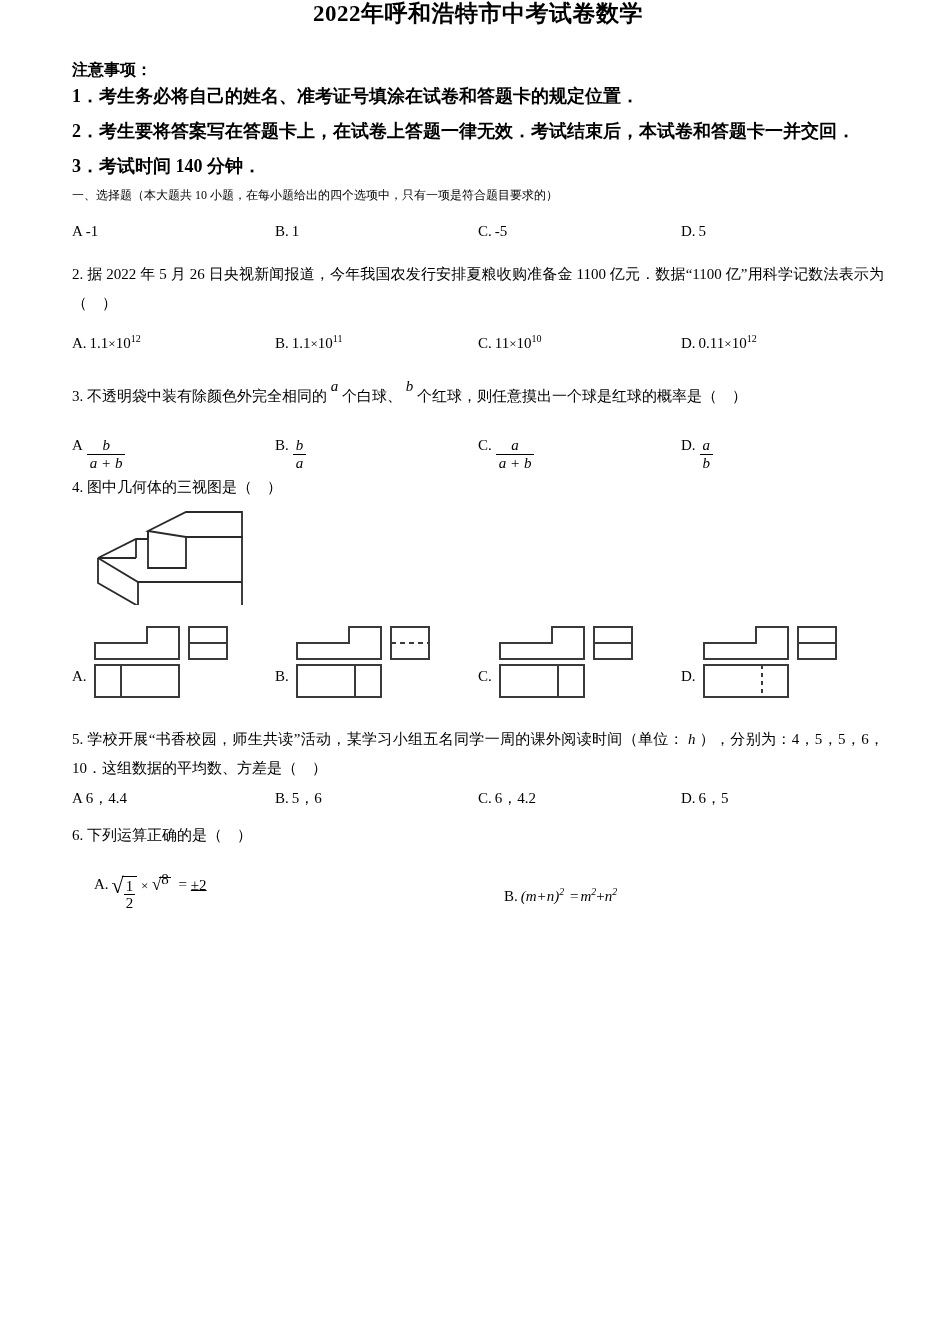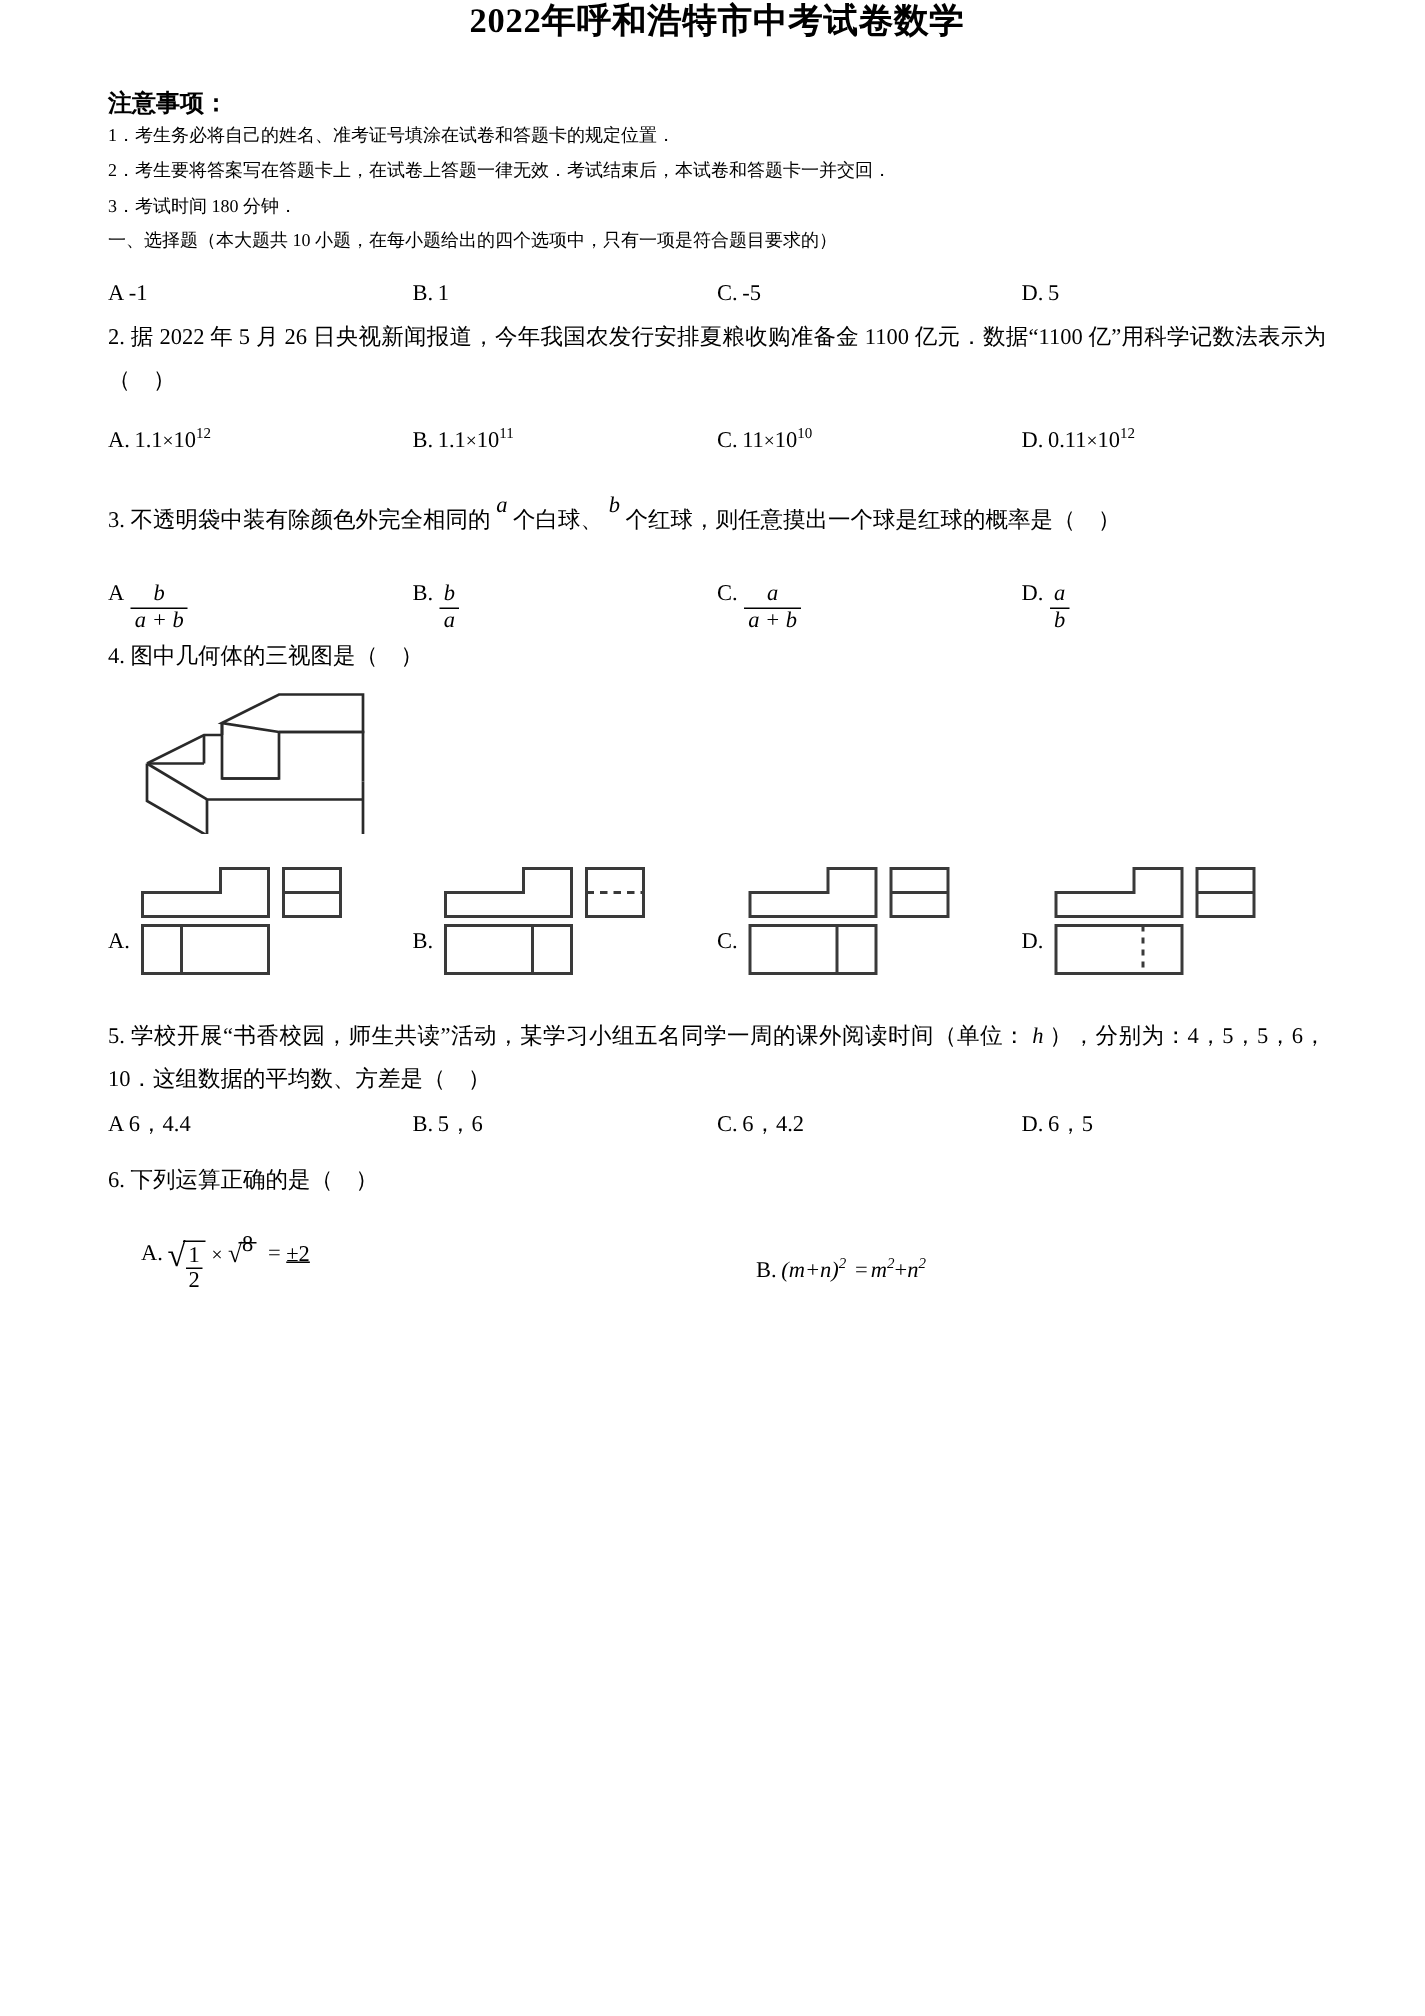--- a/index.html
+++ b/index.html
@@ -36,22 +36,22 @@
   }
 
   
   .notice-head {
     font-weight: bold;
     font-size: 16px;
     margin-top: 32px;
     line-height: 1.2;
   }
   .notice-line {
-    font-weight: normal;
-    font-size: 12px;
+    font-weight: bold;
+    font-size: 18px;
     line-height: 1.95;
     text-align: justify;
   }
 
   
   .section-head {
     font-weight: normal;
     font-size: 12px;
     line-height: 1.9;
     white-space: nowrap;
@@ -149,21 +149,21 @@
 <body>
 
 <div class="page">
   <div class="body-col">
 
     <div class="doc-title">2022年呼和浩特市中考试卷数学</div>
 
     <div class="notice-head">注意事项：</div>
     <div class="notice-line">1．考生务必将自己的姓名、准考证号填涂在试卷和答题卡的规定位置．</div>
     <div class="notice-line">2．考生要将答案写在答题卡上，在试卷上答题一律无效．考试结束后，本试卷和答题卡一并交回．</div>
-    <div class="notice-line">3．考试时间 180 分钟．</div>
+    <div class="notice-line">3．考试时间 140 分钟．</div>
 
     <div class="section-head">一、选择题（本大题共 10 小题，在每小题给出的四个选项中，只有一项是符合题目要求的）</div>
 
     <div class="q">
       <div class="spacer-sm"></div>
       <div class="opts">
         <div class="opt opt-w4">
           <span class="opt-label">A</span>
           <span class="raise">-1</span>
         </div>
@@ -175,21 +175,21 @@
           <span class="opt-label">C.</span>
           <span class="raise">-5</span>
         </div>
         <div class="opt opt-w4">
           <span class="opt-label">D.</span>
           <span>5</span>
         </div>
       </div>
     </div>
 
-    <div class="q" style="">
+    <div class="q" style="margin-top:14px;">
       <div class="q-stem">
         <span>2.</span>
         <span>据 2022 年 5 月 26 日央视新闻报道，今年我国农发行安排夏粮收购准备金 1100 亿元．数据“1100 亿”用科学记数法表示为（　）</span>
       </div>
       <div class="spacer-sm"></div>
       <div class="opts" style="align-items:flex-end;">
         <div class="opt opt-w4">
           <span class="opt-label">A.</span>
           <span class="raise"><span>1.1</span><span class="times">×</span><span>10</span><span class="sup">12</span></span>
         </div>

